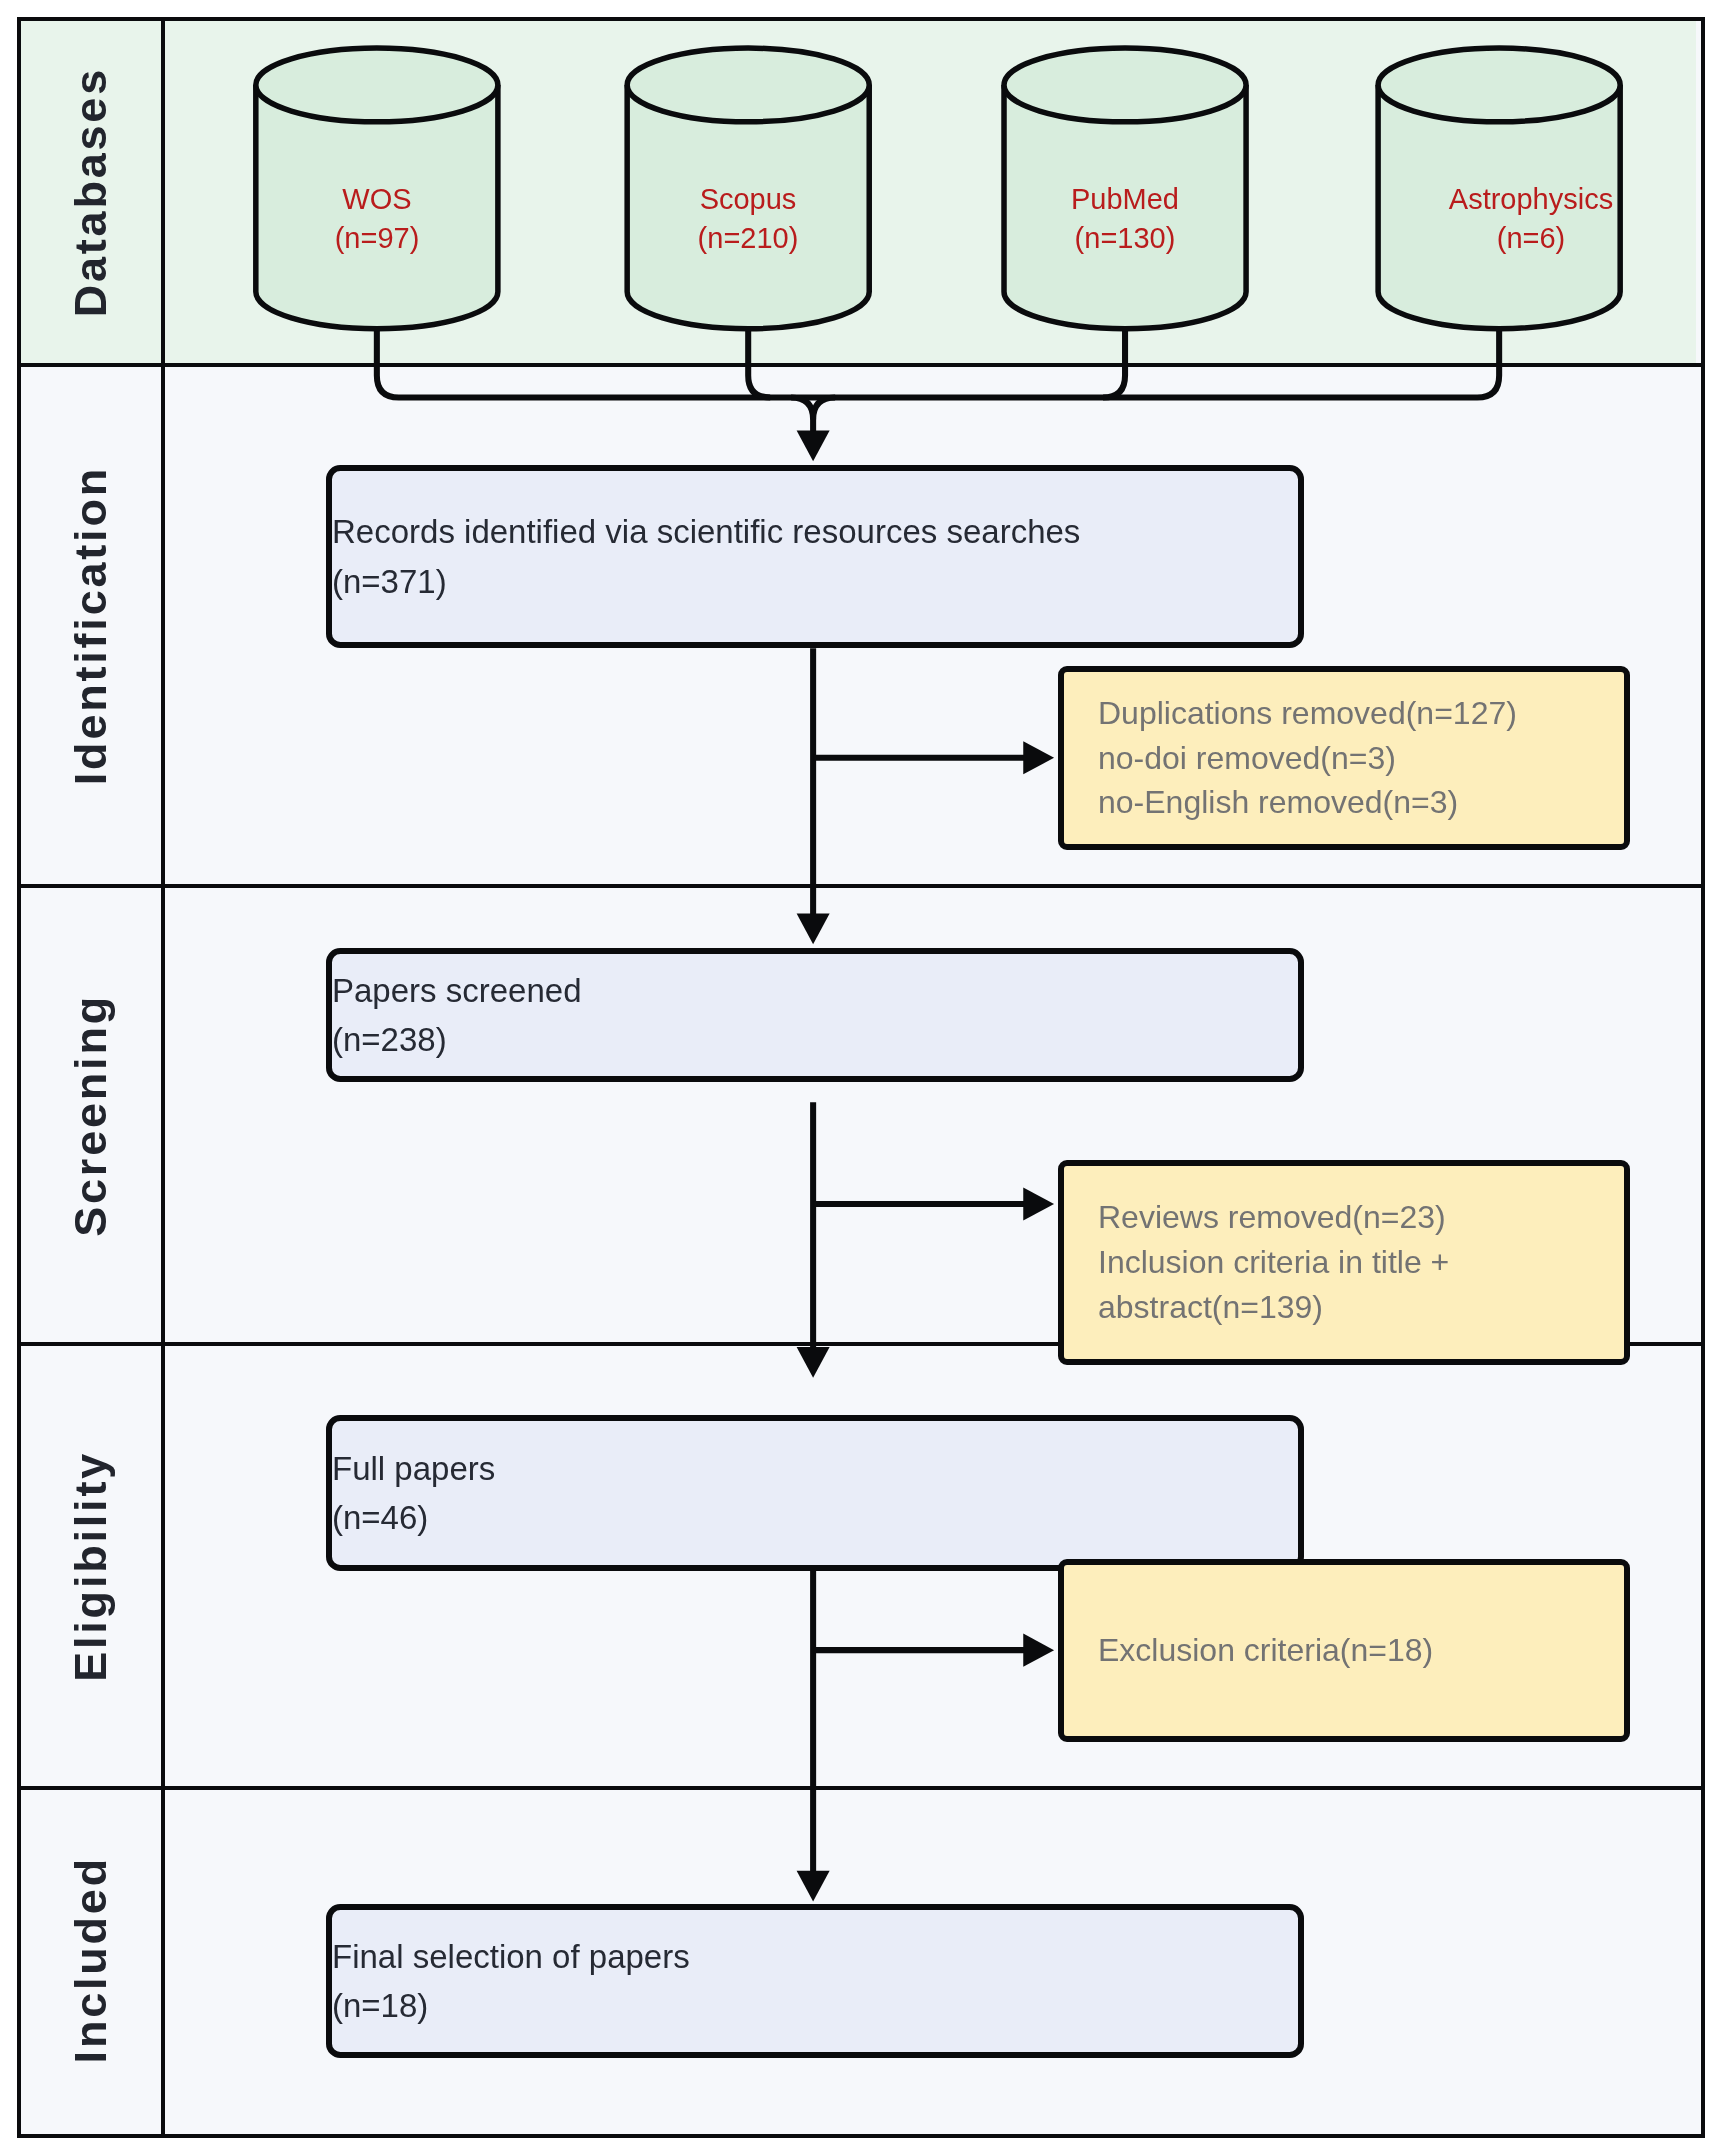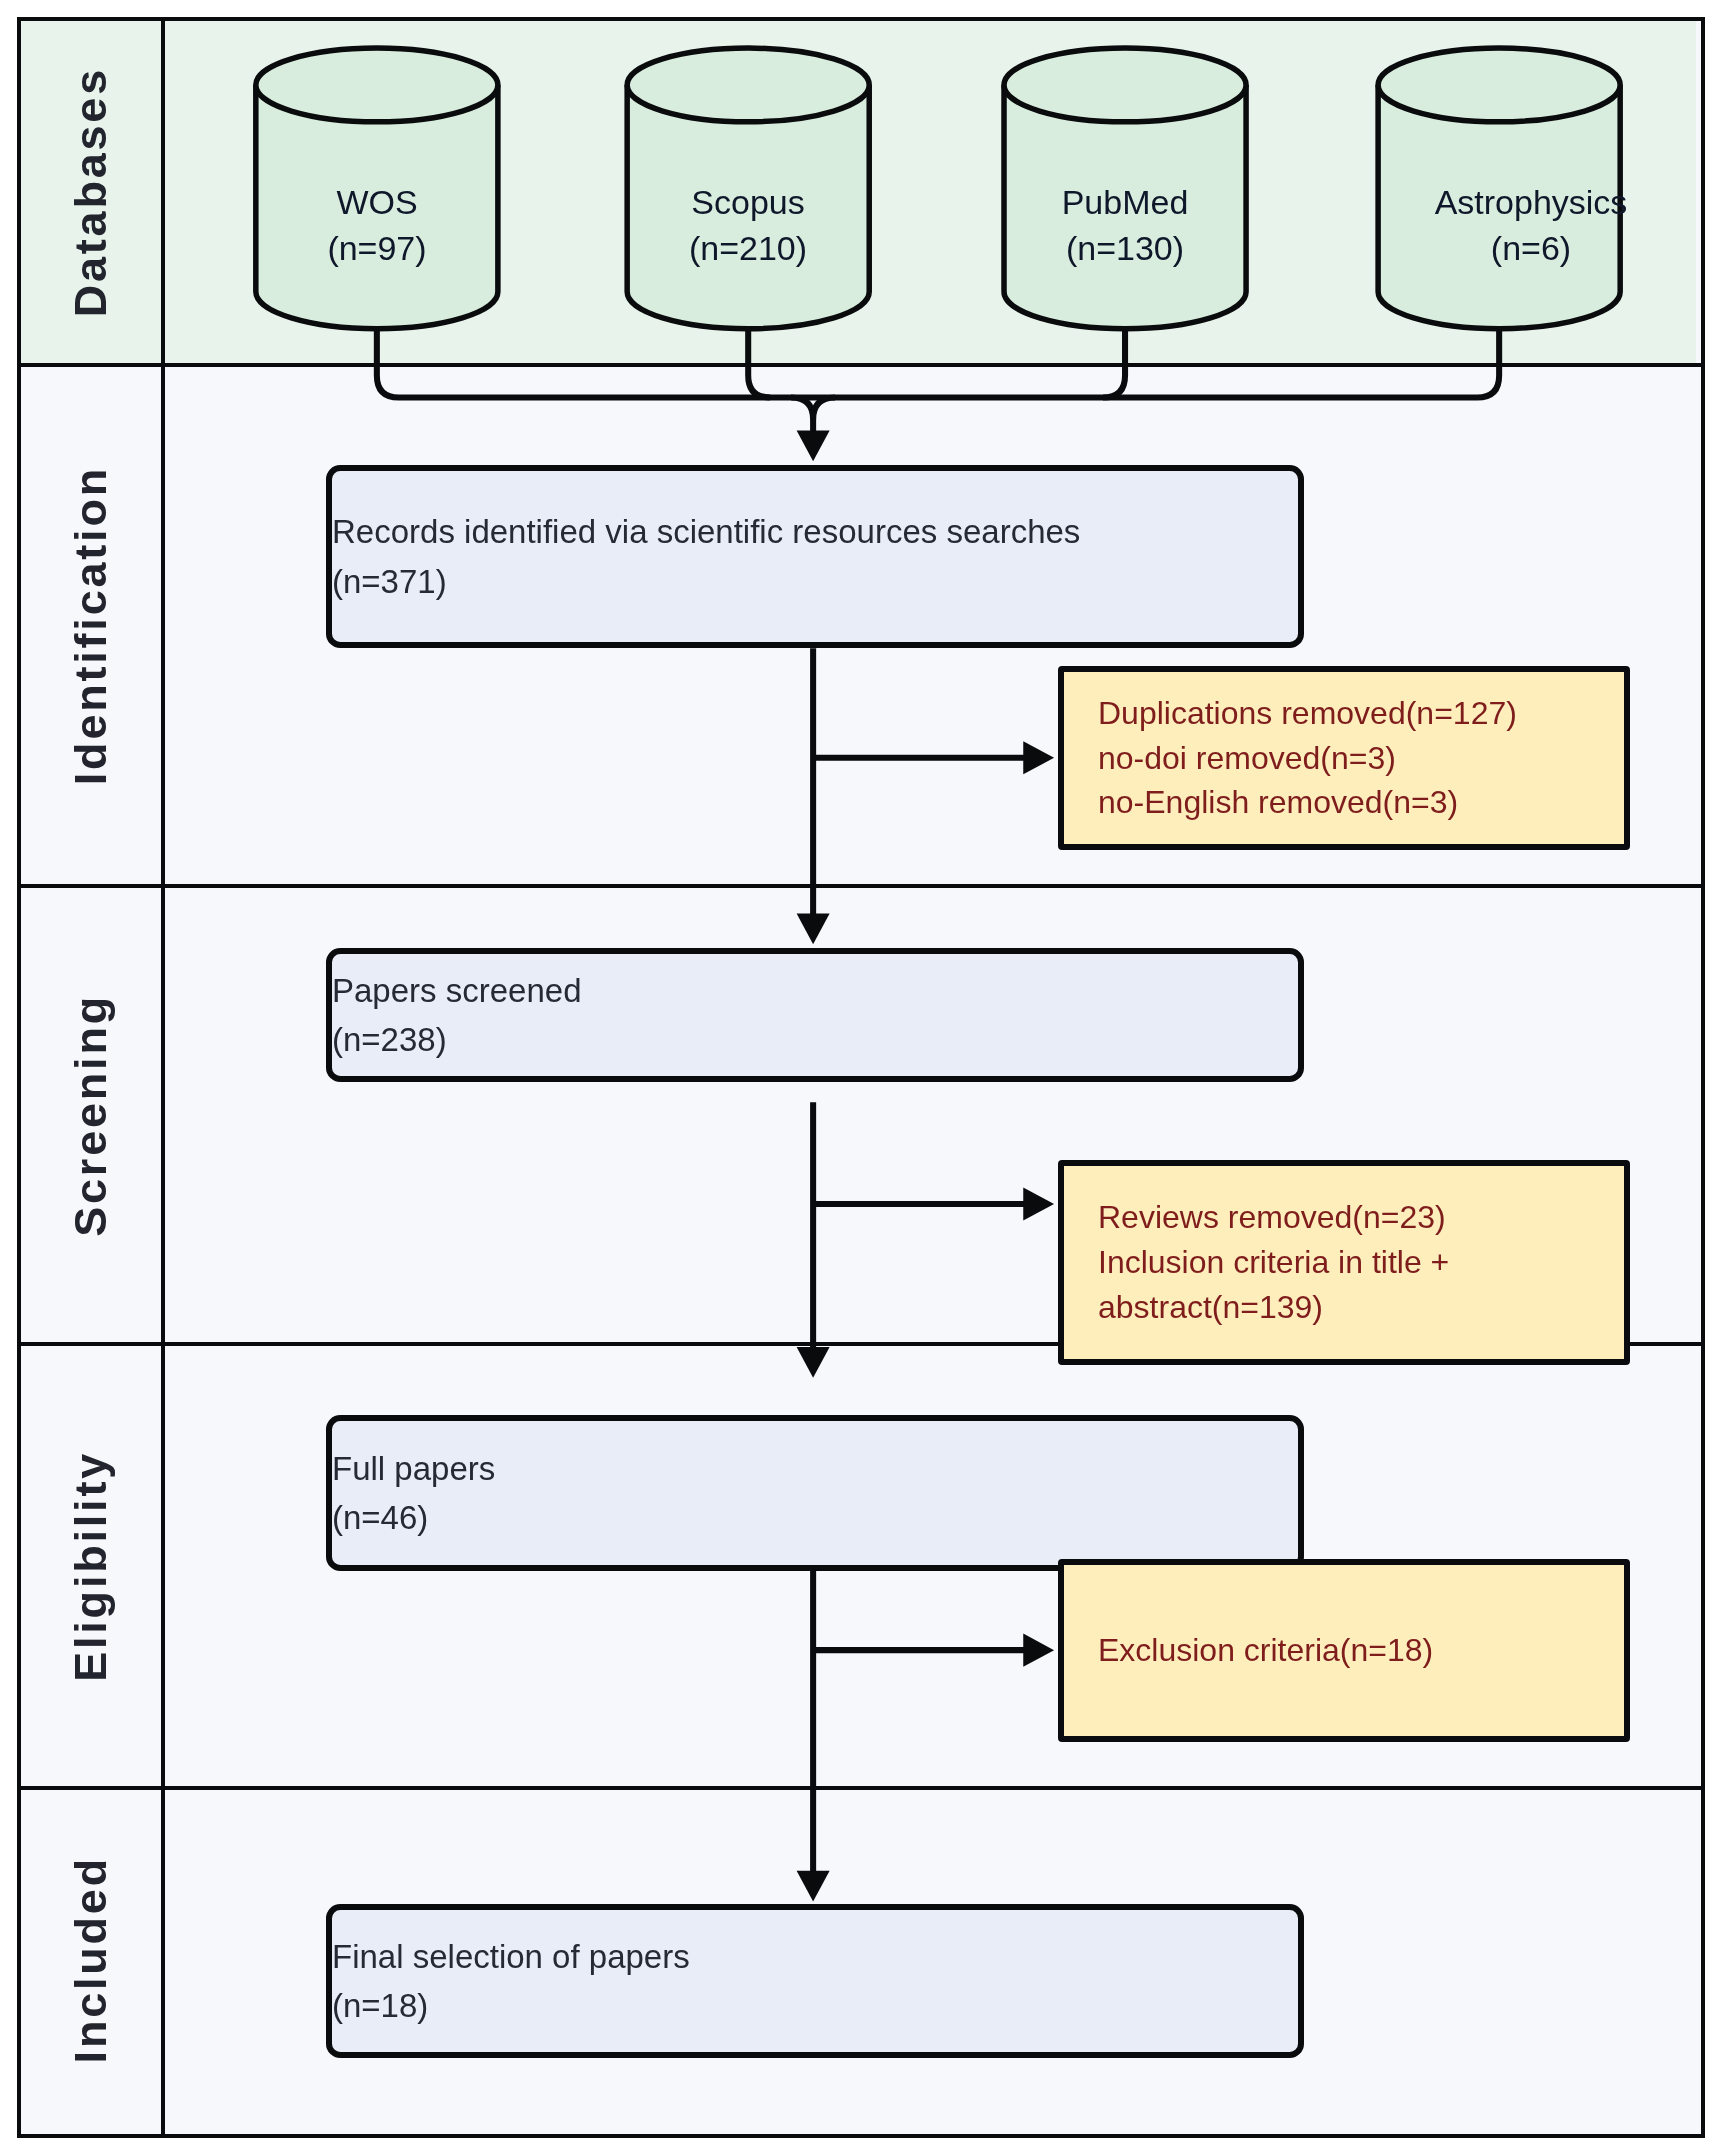--- a/index.html
+++ b/index.html
@@ -18,31 +18,31 @@
 
   
   .side-label{position:absolute;left:16.5px;width:149px;display:flex;align-items:center;justify-content:center;
     font-size:45px;font-weight:600;letter-spacing:2.8px;color:#22252d;}
   .side-label span{writing-mode:vertical-rl;transform:rotate(180deg);white-space:nowrap;}
 
   
   svg.connectors{position:absolute;left:0;top:0;width:1717px;height:2151px;}
 
   
-  .cyl-label{position:absolute;width:242px;text-align:center;font-size:34px;line-height:1.34;color:#0f172a;}
+  .cyl-label{position:absolute;width:242px;text-align:center;font-size:29px;line-height:1.34;color:#b91c1c;}
 
   
   .main-box{position:absolute;left:326px;width:978px;background:#e9edf8;border:6.6px solid #0a0b0d;border-radius:14.3px;
     display:flex;flex-direction:column;align-items:flex-start;justify-content:center;box-sizing:border-box;
     font-size:33px;line-height:1.5;text-align:center;color:#262a34;}
 
   
-  .side-box{position:absolute;left:1058px;width:572px;background:#fdeebc;border:6.6px solid #0a0b0d;border-radius:4px;
+  .side-box{position:absolute;left:1058px;width:572px;background:#fdeebc;border:6.6px solid #0a0b0d;border-radius:9px;
     display:flex;flex-direction:column;justify-content:center;box-sizing:border-box;
-    padding-left:34px;padding-right:11px;font-size:32px;line-height:1.4;text-align:left;color:#7f1d1d;}
+    padding-left:34px;padding-right:11px;font-size:32px;line-height:1.4;text-align:left;color:#737373;}
 </style>
 </head>
 <body>
 
 <div id="canvas">
 
   <div class="frame"></div>
   <div class="band-databases"></div>
 
   <svg class="connectors" viewBox="0 0 3121 3909">

